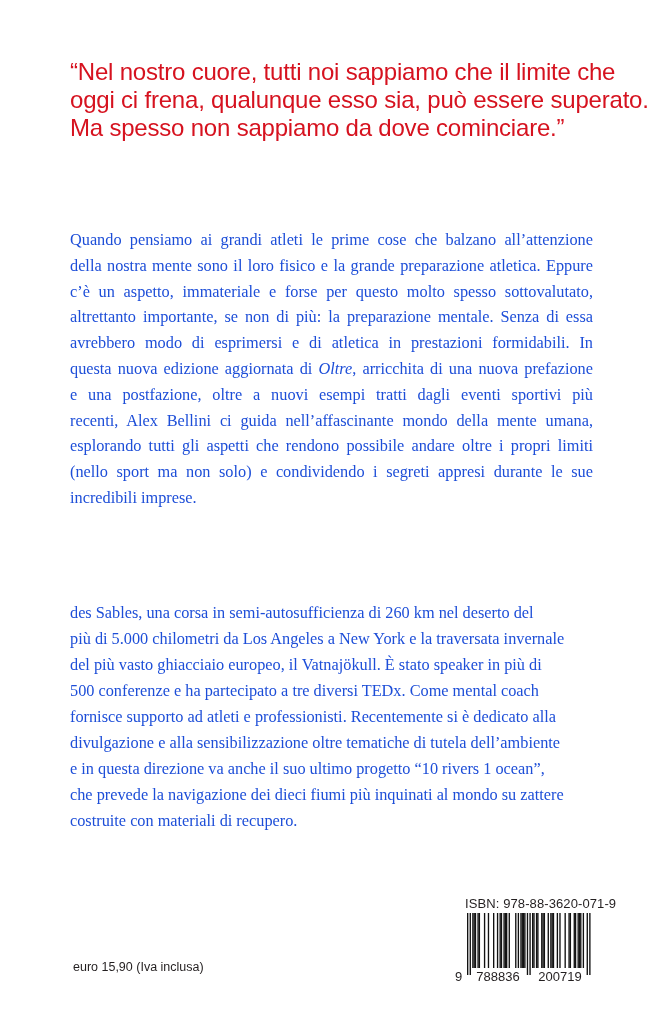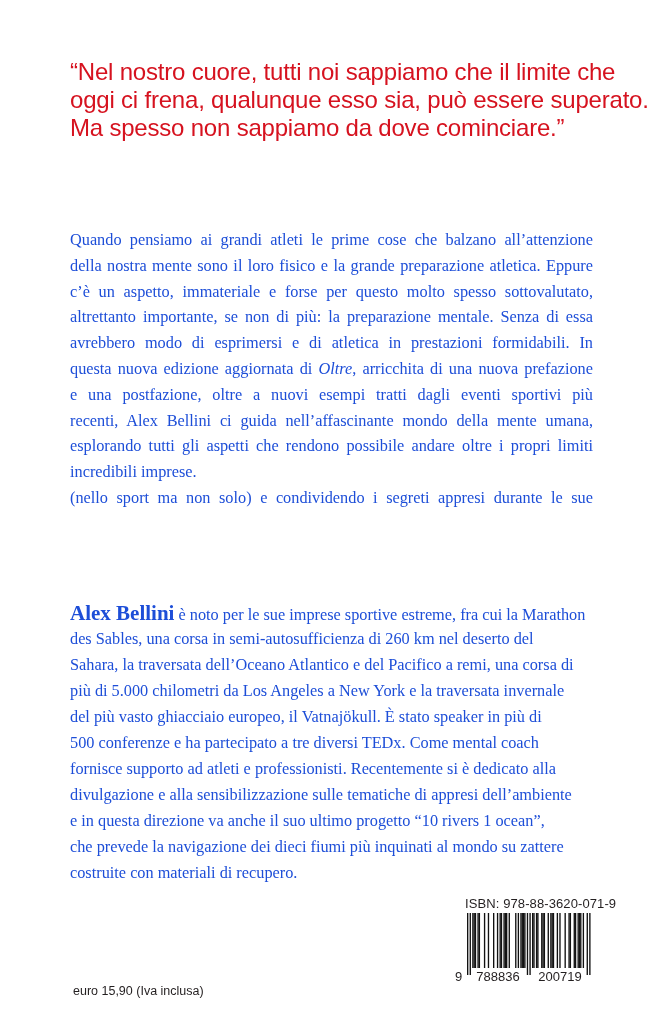--- a/index.html
+++ b/index.html
@@ -61,21 +61,20 @@
       font-weight: bold;
       font-size: 21px;
     }
     .price {
       position: absolute;
       left: 73px;
       top: 960px;
       font-family: "Liberation Sans", sans-serif;
       font-size: 12.5px;
       color: #231f20;
-      margin-top: 24px;
     }
     .isbn-label {
       position: absolute;
       left: 465px;
       top: 896px;
       font-family: "Liberation Sans", sans-serif;
       font-size: 13px;
       color: #231f20;
       letter-spacing: 0.1px;
     }
@@ -99,33 +98,31 @@
 <div class="body-text synopsis">
   <div class="line"><span>Quando pensiamo ai grandi atleti le prime cose che balzano all’attenzione</span></div>
   <div class="line"><span>della nostra mente sono il loro fisico e la grande preparazione atletica. Eppure</span></div>
   <div class="line"><span>c’è un aspetto, immateriale e forse per questo molto spesso sottovalutato,</span></div>
   <div class="line"><span>altrettanto importante, se non di più: la preparazione mentale. Senza di essa</span></div>
   <div class="line"><span>avrebbero modo di esprimersi e di atletica in prestazioni formidabili. In</span></div>
   <div class="line"><span><span>questa nuova edizione aggiornata di </span><i>Oltre</i><span>, arricchita di una nuova prefazione</span></span></div>
   <div class="line"><span>e una postfazione, oltre a nuovi esempi tratti dagli eventi sportivi più</span></div>
   <div class="line"><span>recenti, Alex Bellini ci guida nell’affascinante mondo della mente umana,</span></div>
   <div class="line"><span>esplorando tutti gli aspetti che rendono possibile andare oltre i propri limiti</span></div>
+  <div class="line"><span>(nello sport ma non solo) e condividendo i segreti appresi durante le sue</span></div>
   <div class="line last"><span>incredibili imprese.</span></div>
-  <div class="line"><span>(nello sport ma non solo) e condividendo i segreti appresi durante le sue</span></div>
 </div>
 
 <div class="body-text bio">
-  <div class="line"><span class="author-name">Alex Bellini</span><span> è noto per le sue imprese sportive estreme, fra cui la Marathon</span></div>
   <div class="line">des Sables, una corsa in semi-autosufficienza di 260 km nel deserto del</div>
-  <div class="line">Sahara, la traversata dell’Oceano Atlantico e del Pacifico a remi, una corsa di</div>
   <div class="line">più di 5.000 chilometri da Los Angeles a New York e la traversata invernale</div>
   <div class="line">del più vasto ghiacciaio europeo, il Vatnajökull. È stato speaker in più di</div>
   <div class="line">500 conferenze e ha partecipato a tre diversi TEDx. Come mental coach</div>
   <div class="line">fornisce supporto ad atleti e professionisti. Recentemente si è dedicato alla</div>
-  <div class="line">divulgazione e alla sensibilizzazione sulle tematiche di appresi dell’ambiente</div>
+  <div class="line">divulgazione e alla sensibilizzazione oltre tematiche di tutela dell’ambiente</div>
   <div class="line">e in questa direzione va anche il suo ultimo progetto “10 rivers 1 ocean”,</div>
   <div class="line">che prevede la navigazione dei dieci fiumi più inquinati al mondo su zattere</div>
   <div class="line">costruite con materiali di recupero.</div>
 </div>
 
 <div class="price">euro 15,90 (Iva inclusa)</div>
 
 <div class="isbn-label">ISBN: 978-88-3620-071-9</div>
 
 <svg class="barcode" id="barcode" viewBox="0 0 150 72" xmlns="http://www.w3.org/2000/svg">

